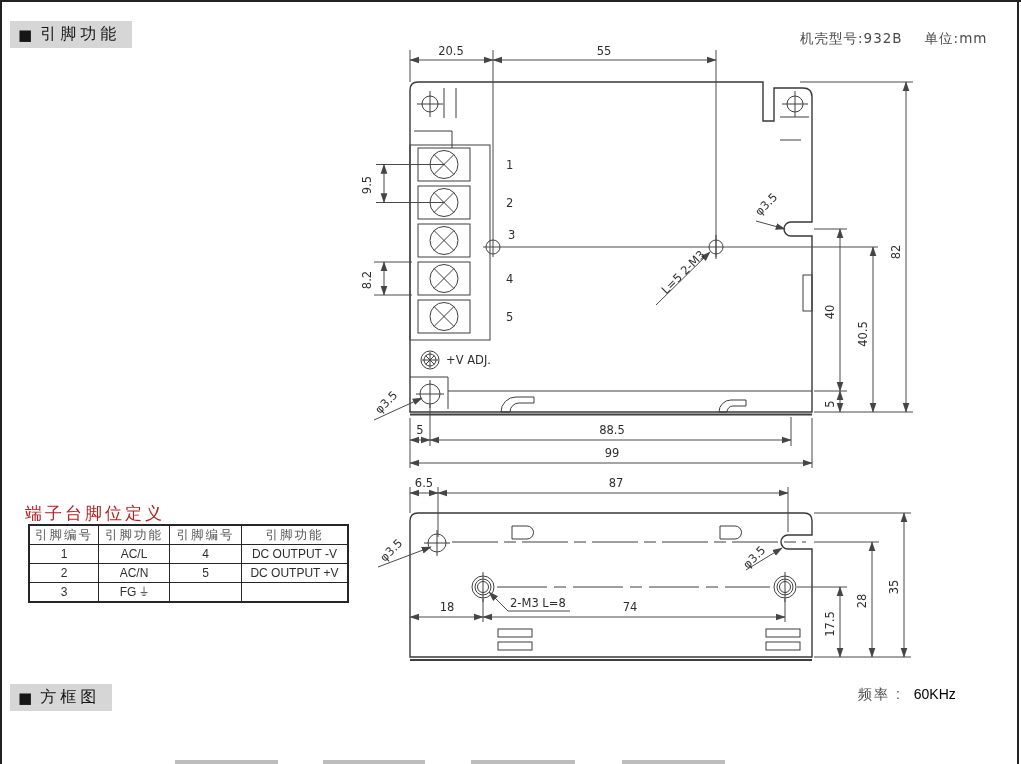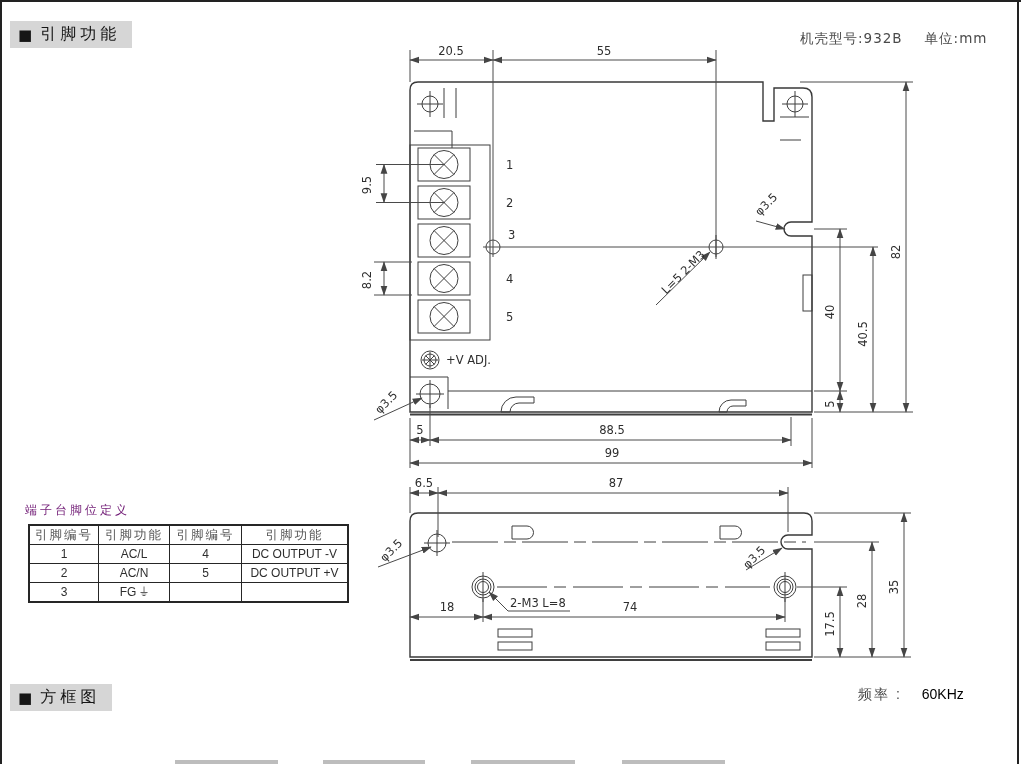--- a/index.html
+++ b/index.html
@@ -9,30 +9,30 @@
   .bd-top{left:0;top:0;width:1021px;height:2px;}
   .bd-left{left:0;top:0;width:2px;height:764px;}
   .bd-right{left:1017px;top:0;width:2px;height:764px;}
   .sechdr{position:absolute;background:#d6d6d6;padding:3px 12px 3px 8px;
           font-family:"DejaVu Serif","Liberation Serif",serif;font-size:16px;color:#151515;
           letter-spacing:4px;white-space:nowrap;display:flex;align-items:center;gap:8px;}
   .sechdr .sq{font-size:15px;letter-spacing:0;color:#161616;}
   .info-top{position:absolute;left:756px;top:30px;font-size:13.5px;color:#4a4a4a;
             letter-spacing:1px;display:flex;gap:22px;white-space:nowrap;
             font-family:"DejaVu Sans","Liberation Sans",sans-serif;margin-left:44px;}
-  .tbl-title{position:absolute;left:25px;top:502px;font-size:12px;color:#701a75;
+  .tbl-title{position:absolute;left:25px;top:502px;font-size:17px;color:#b91c1c;
              letter-spacing:3px;font-family:"DejaVu Serif","Liberation Serif",serif;}
   table.pins{position:absolute;left:28px;top:524px;border-collapse:collapse;
              font-size:12px;color:#2e2e2e;}
   table.pins td,table.pins th{border:1.5px solid #262626;text-align:center;padding:0;height:18px;
              font-weight:normal;}
   table.pins{border:2px solid #262626;}
   table.pins th{color:#555;font-family:"DejaVu Serif","Liberation Serif",serif;letter-spacing:2px;font-size:12.5px;}
   .c1{width:68px}.c2{width:70px}.c3{width:71px}.c4{width:105px}
-  .freq{position:absolute;left:858px;top:686px;font-size:14px;white-space:nowrap;display:flex;gap:20px;justify-content:space-between;}
+  .freq{position:absolute;left:858px;top:686px;font-size:14px;white-space:nowrap;display:flex;gap:12px;justify-content:space-between;}
   .freq .fl{color:#4a4a4a;letter-spacing:2px;}
   .freq .fv{color:#000000;}
   .bar{position:absolute;top:760px;height:4px;background:#bdbdbd;}
   svg text{font-family:"DejaVu Sans","Liberation Sans",sans-serif;font-size:11.5px;fill:#2e2e2e;}
 </style>
 </head>
 <body>
 
 <div class="page">
 

